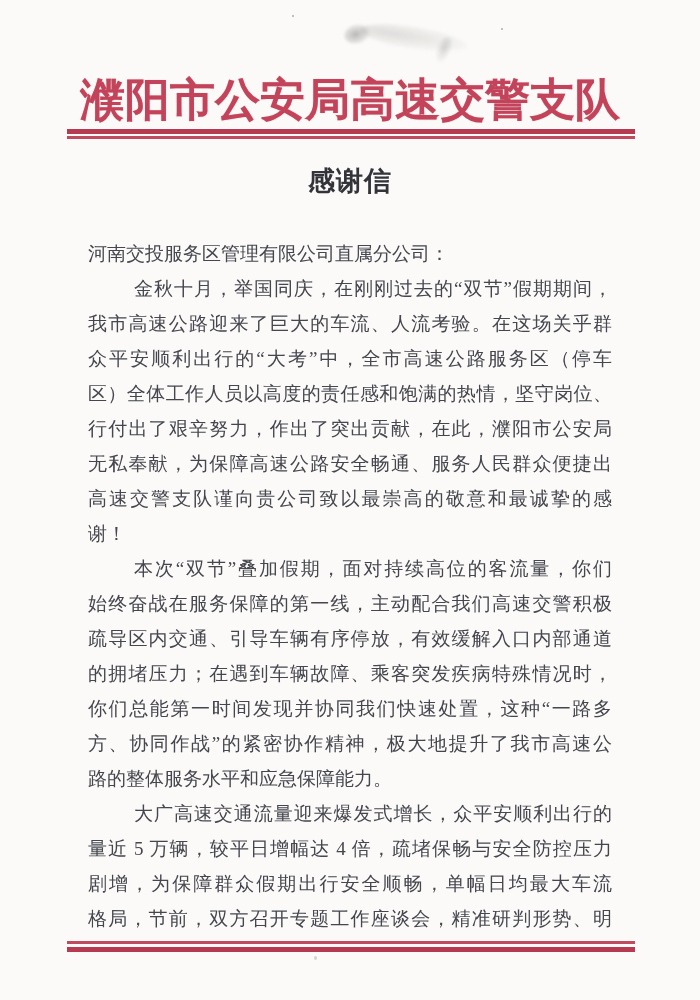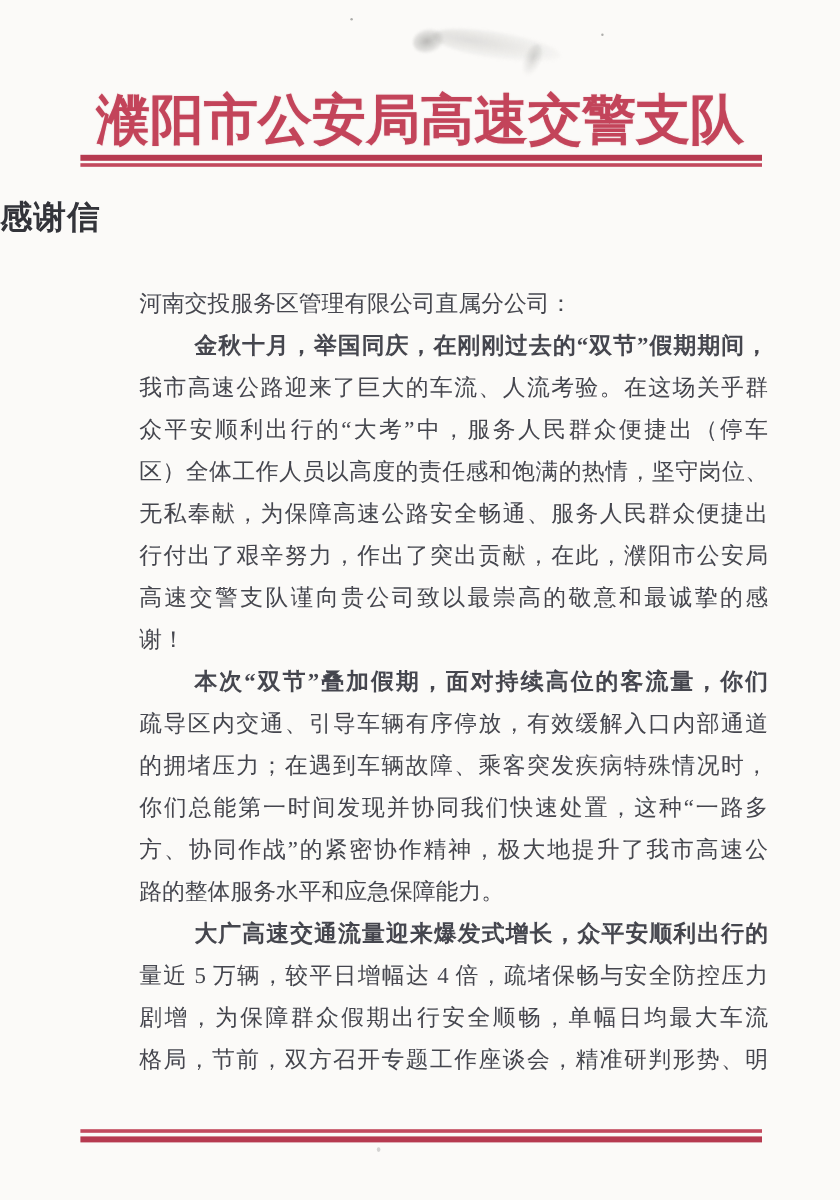--- a/index.html
+++ b/index.html
@@ -56,43 +56,43 @@
     text-shadow: 0 0 1px rgba(185,55,80,0.45);
     white-space: nowrap;
   }
   .header-rule { position: absolute; left: 67px; width: 568px; }
   .header-rule-top    { top: 129px; height: 5px; background: #b63a50; }
   .header-rule-bottom { top: 136px; height: 3px; background: #c24a5e; }
 
   .letter-title {
     position: absolute;
     left: 0; top: 163px; width: 700px;
+    text-align: center;
     font-size: 27px;
     font-weight: bold;
     letter-spacing: 1px;
     color: #33343a;
   }
 
   
   .letter-body {
     position: absolute;
     left: 88px; top: 236px; width: 524px;
     font-size: 19px;
     color: #45464e;
-    margin-left: 28px;
   }
   .line {
     height: 35px;
     line-height: 35px;
     text-align: justify;
     text-align-last: justify;
     white-space: nowrap;
   }
   .line.plain { text-align: left; text-align-last: left; }
-  .line.indent { text-indent: 46px; font-weight: bold; }
+  .line.indent { text-indent: 46px; }
 
   
   .footer-rule { position: absolute; left: 67px; width: 568px; }
   .footer-rule-top    { top: 941px; height: 3px; background: #c24a5e; }
   .footer-rule-bottom { top: 947px; height: 5px; background: #b63a50; }
 </style>
 </head>
 <body>
 
 <div class="page">
@@ -107,27 +107,28 @@
   <div class="agency-title">濮阳市公安局高速交警支队</div>
   <div class="header-rule header-rule-top"></div>
   <div class="header-rule header-rule-bottom"></div>
 
   <div class="letter-title">感谢信</div>
 
   <div class="letter-body">
     <div class="line plain">河南交投服务区管理有限公司直属分公司：</div>
     <div class="line indent">金秋十月，举国同庆，在刚刚过去的“双节”假期期间，</div>
     <div class="line">我市高速公路迎来了巨大的车流、人流考验。在这场关乎群</div>
-    <div class="line">众平安顺利出行的“大考”中，服务人民群众便捷出（停车</div>
+    <div class="line">众平安顺利出行的“大考”中，全市高速公路服务区（停车</div>
     <div class="line">区）全体工作人员以高度的责任感和饱满的热情，坚守岗位、</div>
+    <div class="line">行付出了艰辛努力，作出了突出贡献，在此，濮阳市公安局</div>
     <div class="line">无私奉献，为保障高速公路安全畅通、服务人民群众便捷出</div>
-    <div class="line">行付出了艰辛努力，作出了突出贡献，在此，濮阳市公安局</div>
     <div class="line">高速交警支队谨向贵公司致以最崇高的敬意和最诚挚的感</div>
     <div class="line plain">谢！</div>
     <div class="line indent">本次“双节”叠加假期，面对持续高位的客流量，你们</div>
+    <div class="line">始终奋战在服务保障的第一线，主动配合我们高速交警积极</div>
     <div class="line">疏导区内交通、引导车辆有序停放，有效缓解入口内部通道</div>
     <div class="line">的拥堵压力；在遇到车辆故障、乘客突发疾病特殊情况时，</div>
     <div class="line">你们总能第一时间发现并协同我们快速处置，这种“一路多</div>
     <div class="line">方、协同作战”的紧密协作精神，极大地提升了我市高速公</div>
     <div class="line plain">路的整体服务水平和应急保障能力。</div>
     <div class="line indent">大广高速交通流量迎来爆发式增长，众平安顺利出行的</div>
     <div class="line">量近 5 万辆，较平日增幅达 4 倍，疏堵保畅与安全防控压力</div>
     <div class="line">剧增，为保障群众假期出行安全顺畅，单幅日均最大车流</div>
     <div class="line">格局，节前，双方召开专题工作座谈会，精准研判形势、明</div>
   </div>

